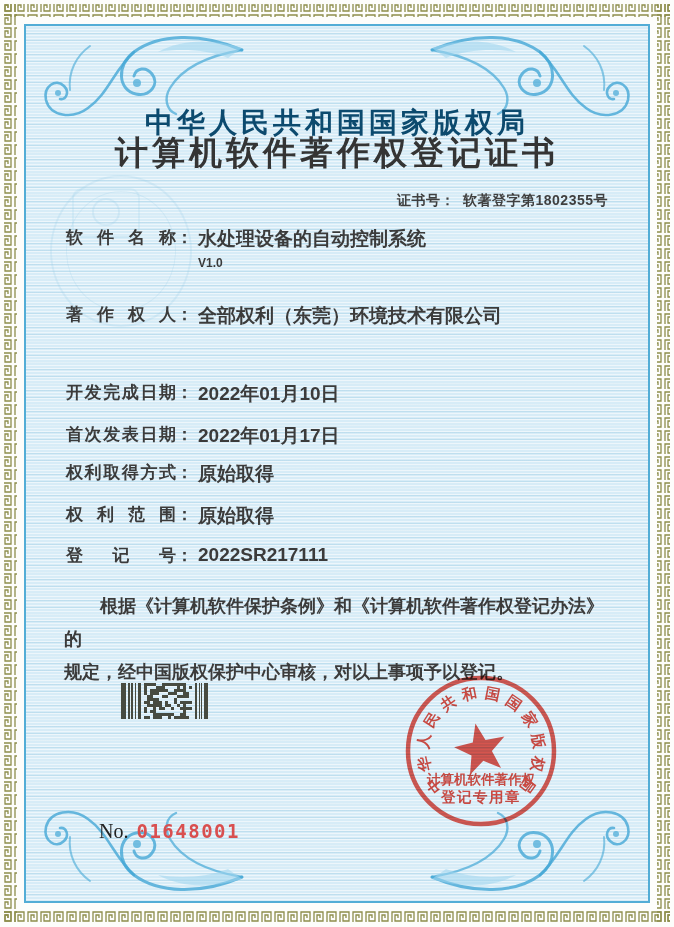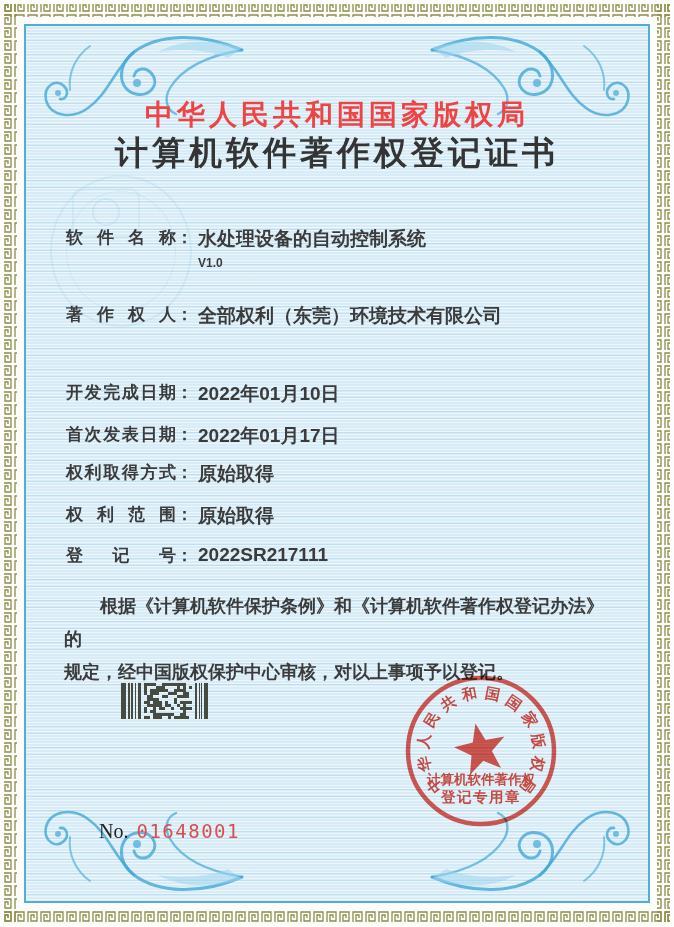--- a/index.html
+++ b/index.html
@@ -36,23 +36,23 @@
     position:absolute;left:72px;top:188px;width:64px;height:46px;border-radius:10px;
     border:2px solid rgba(150,205,230,.4);opacity:.5;
   }
   .watermark-cam::after{
     content:"";position:absolute;left:18px;top:8px;width:24px;height:24px;border-radius:50%;
     border:2px solid rgba(150,205,230,.45);
   }
 
   
   .authority{
-    position:absolute;left:0;right:0;top:92px;margin:4px;text-align:center;
+    position:absolute;left:0;right:0;top:92px;margin:12px;text-align:center;
     font-family:"Liberation Serif",serif;font-size:28px;font-weight:700;
-    letter-spacing:4px;color:#ef4444;
+    letter-spacing:4px;color:#0c4a6e;
   }
   .cert-title{
     position:absolute;left:0;right:0;top:131px;margin:0;text-align:center;
     font-family:"Liberation Serif",serif;font-size:33px;font-weight:700;
     letter-spacing:4px;color:#343434;
   }
   .cert-no{
     position:absolute;top:192px;right:66px;
     font-size:14px;font-weight:700;color:#3f3f3f;letter-spacing:.5px;
   }
@@ -87,21 +87,21 @@
              mix-blend-mode:multiply;opacity:.9;}
   .stamp-svg text{fill:var(--stamp-red);font-family:"Liberation Sans",sans-serif;font-weight:700;}
   .seal-arc text{font-size:15px;}
 
   
   .issue-date{position:absolute;left:414px;top:813px;font-size:20px;font-weight:700;
               color:#1d1d1d;letter-spacing:1px;}
   .serial{position:absolute;left:99px;top:820px;white-space:nowrap;}
   .serial .prefix{font-family:"Liberation Serif",serif;font-size:20px;color:#222;margin-top:36px;}
   .serial .number{font-family:"DejaVu Sans Mono",monospace;font-size:19px;color:var(--serial-red);
-                  letter-spacing:1.5px;margin-left:8px;}
+                  letter-spacing:1.5px;margin-left:8px;font-weight:bold;}
 </style>
 </head>
 <body>
 
 <div class="page">
 
   <svg class="border-svg" viewBox="0 0 674 927">
     <defs>
       <pattern id="gk" width="13" height="13" patternUnits="userSpaceOnUse">
         <path d="M2,12 L2,2 L11,2 L11,11 L5,11 L5,5 L8,5 L8,8" fill="none" stroke="var(--olive)" stroke-width="1.3"></path>
@@ -132,20 +132,23 @@
     <use href="#flourish" transform="translate(30,897) scale(1,-1)"></use>
     <use href="#flourish" transform="translate(644,897) scale(-1,-1)"></use>
   </svg>
 
   <div class="watermark"></div>
   <div class="watermark-cam"></div>
 
   <h1 class="authority">中华人民共和国国家版权局</h1>
   <h2 class="cert-title">计算机软件著作权登记证书</h2>
 
+  <div class="cert-no">
+    <span>证书号：</span><span class="val">软著登字第1802355号</span>
+  </div>
 
   <div id="fields">
     <div class="field-row row-0">
       <span class="f-label">软件名称</span><span class="f-colon">：</span><span class="f-value"><span class="f-v1">水处理设备的自动控制系统</span>
         <div class="f-value2">V1.0</div>
       </span>
     </div>
 
     <div class="field-row row-1">
       <span class="f-label">著作权人</span><span class="f-colon">：</span><span class="f-value"><span class="f-v1">全部权利（东莞）环境技术有限公司</span>

